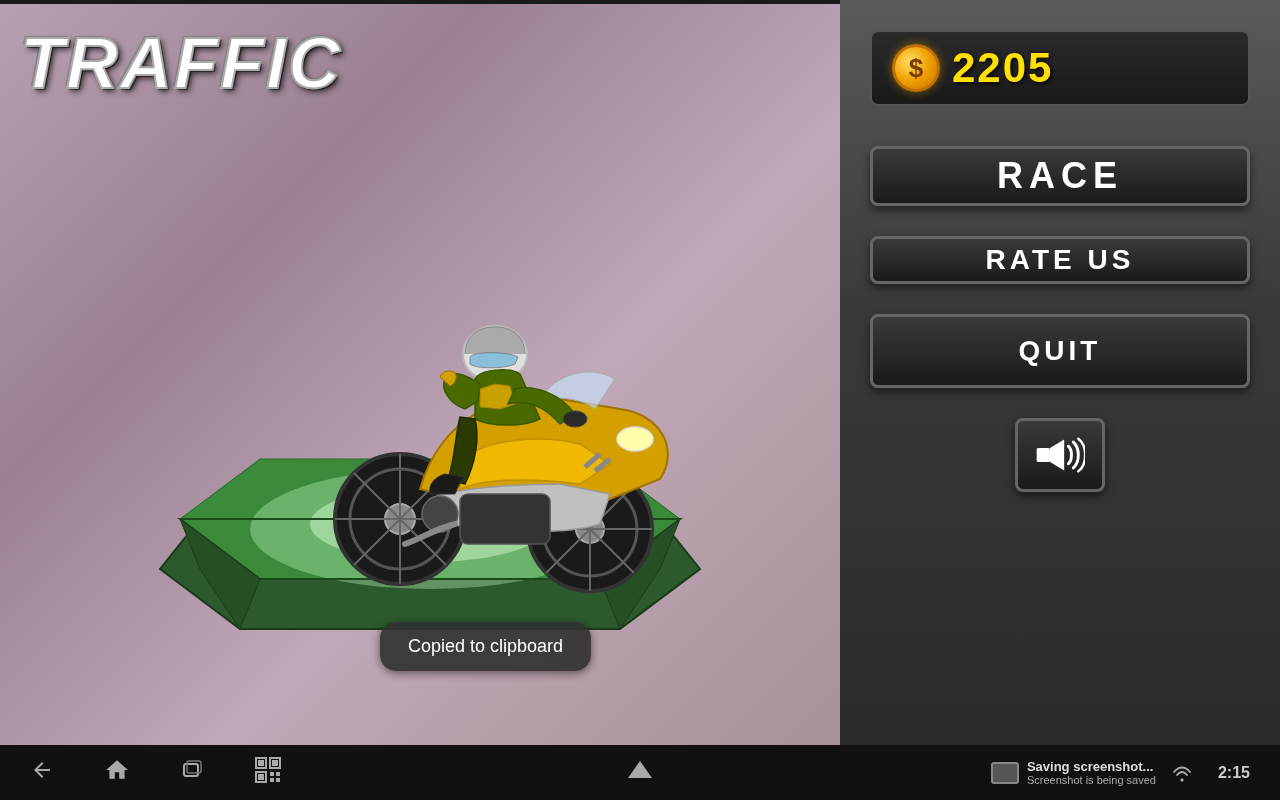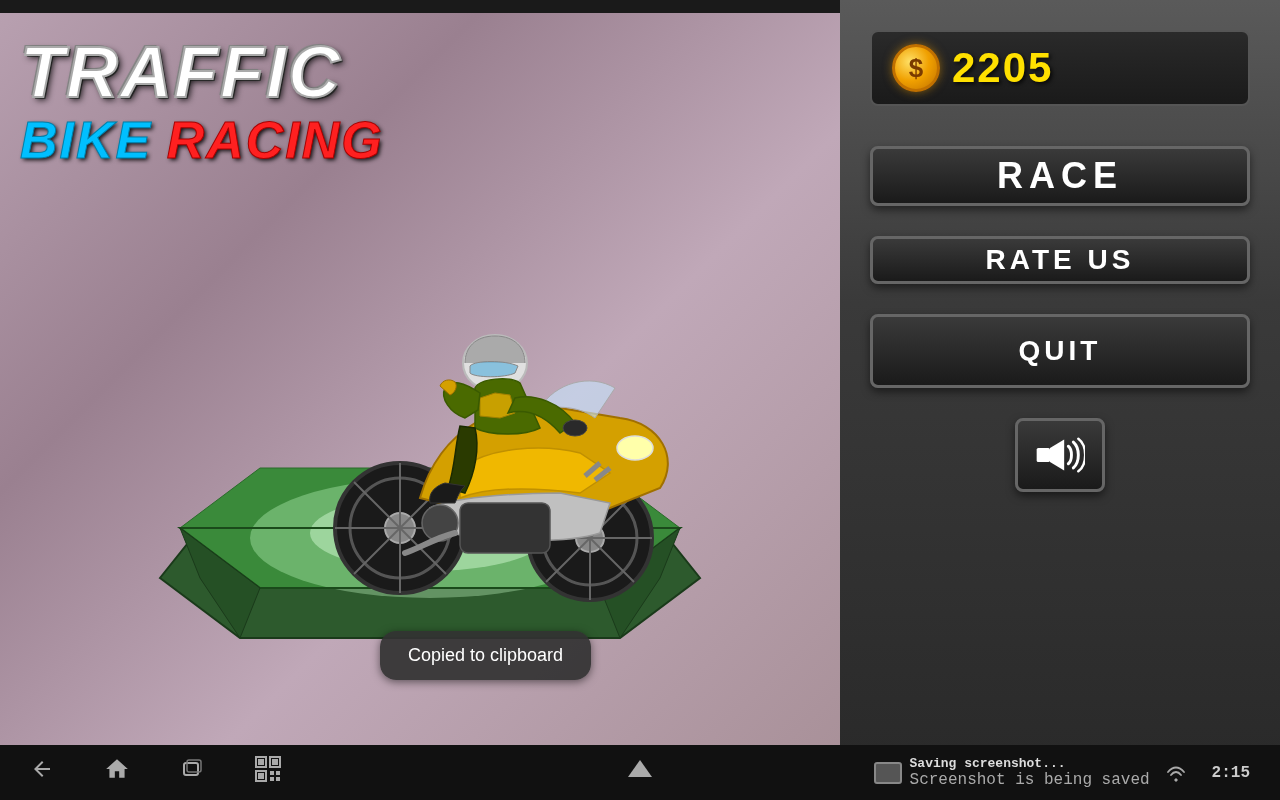--- a/index.html
+++ b/index.html
@@ -8,21 +8,21 @@
       height: 800px;
       overflow: hidden;
       background: #1a1a1a;
       font-family: Arial, sans-serif;
       position: relative;
     }
 
     
     #game-area {
       position: absolute;
-      left: 0; top: 13px;
+      left: 0; top: 4px;
       width: 840px;
       height: 755px;
       background: linear-gradient(135deg, #b8a0b0 0%, #9a8090 30%, #c0a8b8 60%, #a89098 100%);
       overflow: hidden;
     }
 
     
     .game-title {
       position: absolute;
       top: 20px;
@@ -187,21 +187,20 @@
     
     #nav-bar {
       position: absolute;
       bottom: 0; left: 0;
       width: 1280px;
       height: 55px;
       background: #111;
       display: flex;
       align-items: center;
       padding: 0 30px;
-      font-family: Liberation Mono, monospace;
     }
 
     .nav-icons-left {
       display: flex;
       align-items: center;
       gap: 50px;
       flex: 1;
     }
 
     .nav-icon {
@@ -256,24 +255,20 @@
       height: 400px;
     }
   </style>
 </head>
 <body>
 
 <div id="game-area">
 
   <div class="game-title">
     <span class="title-traffic">TRAFFIC</span>
-    <div>
-      <span class="title-bike">BIKE</span>
-      <span class="title-racing">RACING</span>
-    </div>
   </div>
 
   <div class="bike-scene">
     <svg viewBox="0 0 700 400" xmlns="http://www.w3.org/2000/svg">
 
       <g>
 
         <polygon points="80,310 160,370 540,370 620,310 580,260 120,260" fill="#2d5a2d" stroke="#1a3a1a" stroke-width="2"></polygon>
 
         <polygon points="100,260 180,200 520,200 600,260 520,320 180,320" fill="#3a8a3a" stroke="#2a6a2a" stroke-width="1"></polygon>
@@ -426,21 +421,21 @@
     <svg width="30" height="30" viewBox="0 0 30 30" fill="#aaa">
       <polygon points="15,5 27,22 3,22"></polygon>
     </svg>
   </div>
 
   <div class="nav-icons-right">
     <div class="screenshot-notification">
       <span class="screenshot-icon"></span>
       <div>
         <div style="font-size:13px;color:#ddd;font-weight:bold;">Saving screenshot...</div>
-        <div style="font-size:16px;color:#aaa;">Screenshot is being saved</div>
+        <div style="font-size:11px;color:#aaa;">Screenshot is being saved</div>
       </div>
     </div>
 
     <svg width="22" height="18" viewBox="0 0 22 18">
       <path d="M11,14 L13,16 L11,18 L9,16 Z" fill="#aaa"></path>
       <path d="M6,11 C7.5,9 9.5,8 11,8 C12.5,8 14.5,9 16,11" stroke="#aaa" stroke-width="1.8" fill="none" stroke-linecap="round"></path>
       <path d="M3,8 C5.5,5 8.5,3.5 11,3.5 C13.5,3.5 16.5,5 19,8" stroke="#aaa" stroke-width="1.8" fill="none" stroke-linecap="round"></path>
     </svg>
     <span class="time-text">2:15</span>
   </div>

